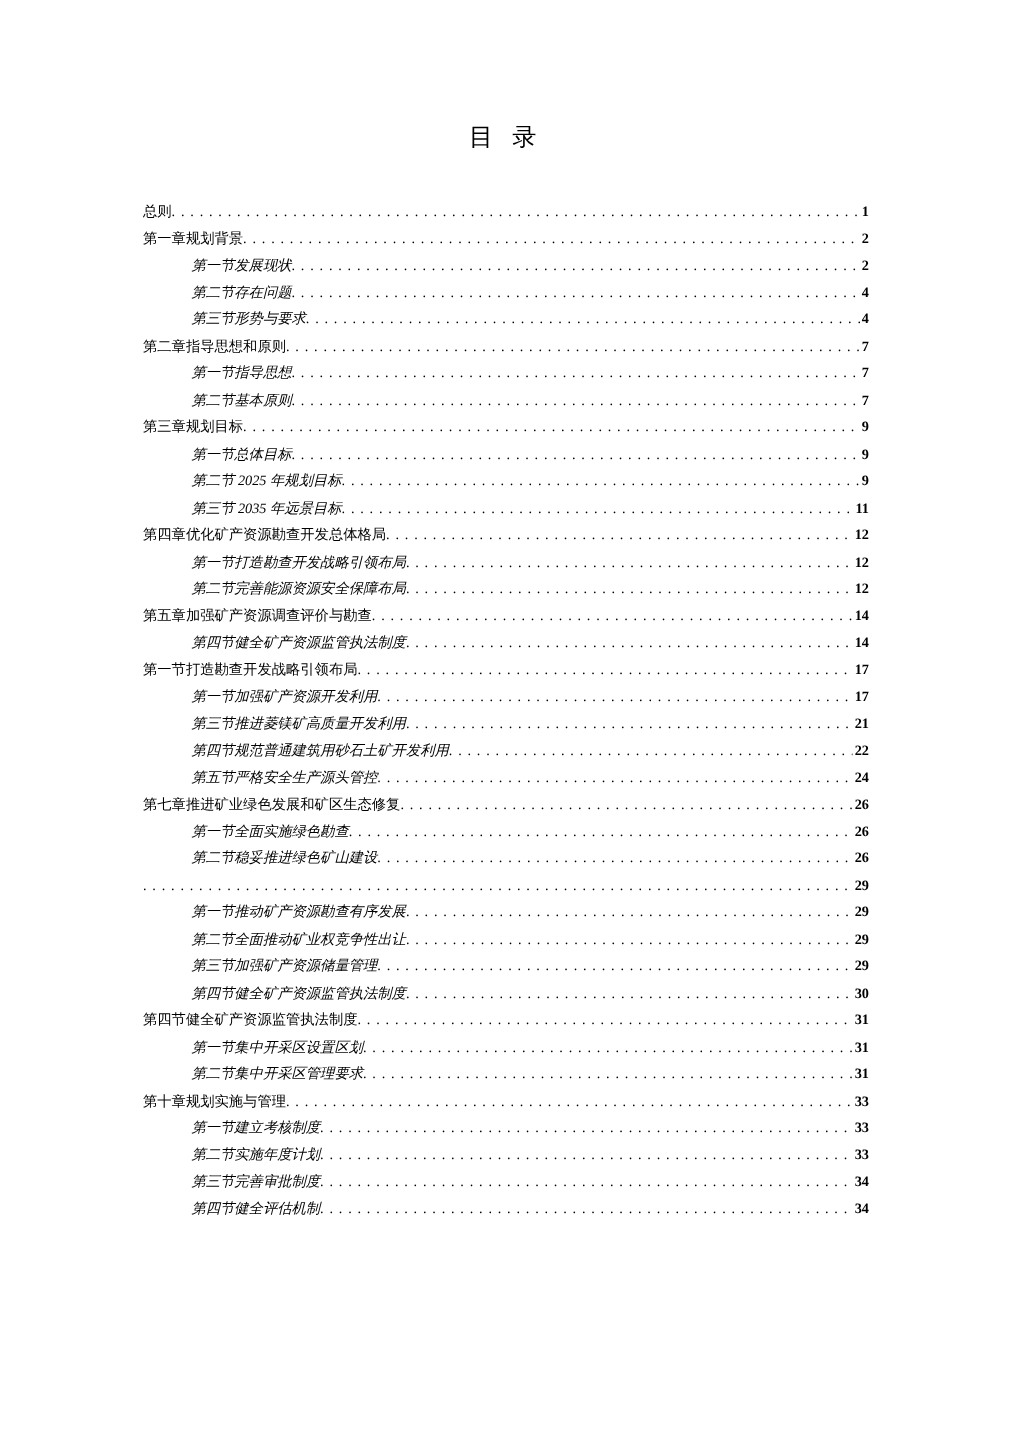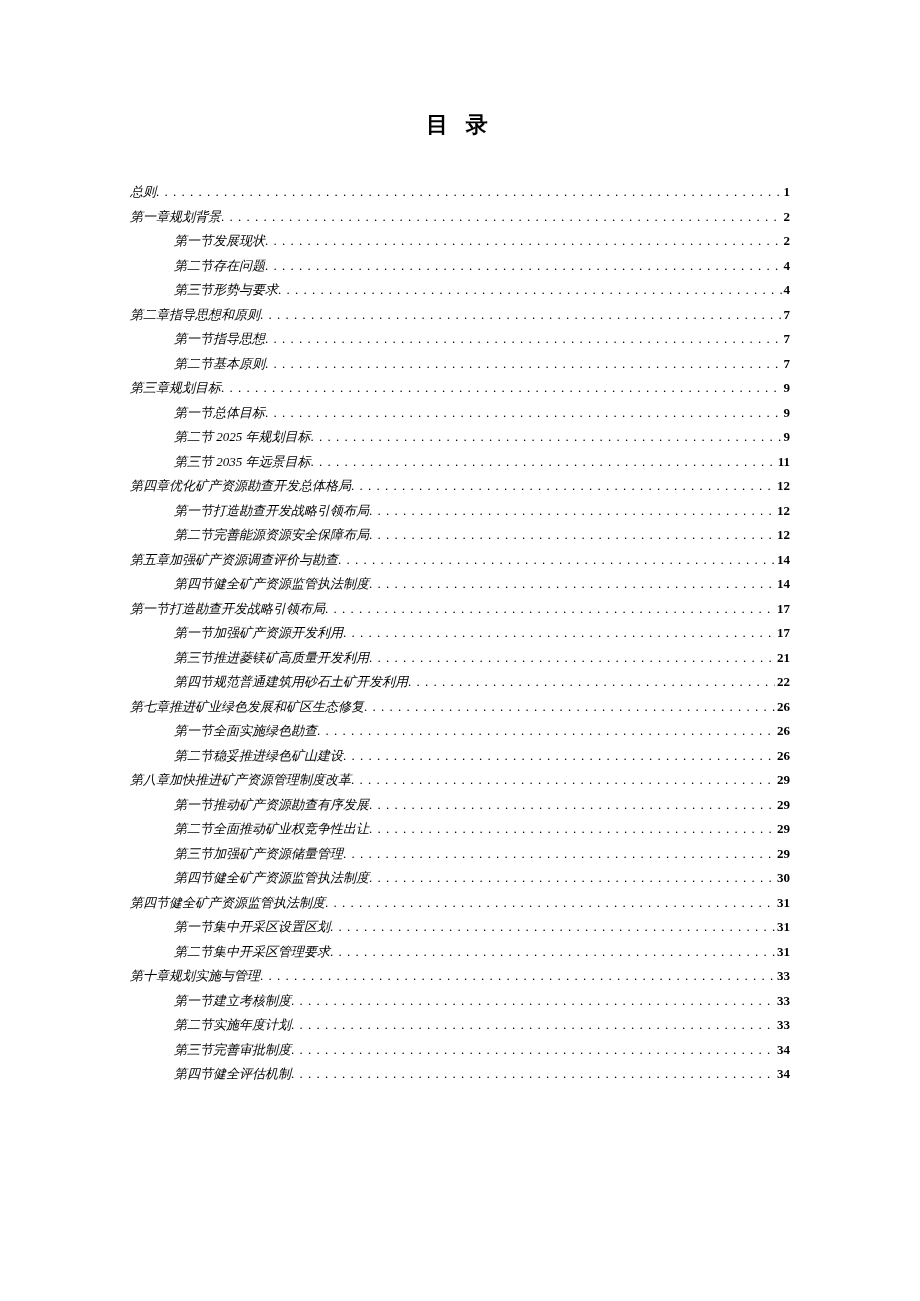--- a/index.html
+++ b/index.html
@@ -9,32 +9,32 @@
       background: #fff;
       font-family: "SimSun", "宋体", serif;
       padding: 110px 130px 80px 130px;
       color: #000;
     }
     .title {
       text-align: center;
       font-size: 22px;
       letter-spacing: 6px;
       margin-bottom: 40px;
-      font-weight: bold;
+      font-weight: normal;
     }
     .toc { font-size: 13px; }
     .toc-row {
       display: flex;
       align-items: baseline;
       line-height: 24.5px;
       white-space: nowrap;
     }
     .toc-row.level-1 { padding-left: 0; }
     .toc-row.level-2 { padding-left: 44px; font-style: italic; text-align: center; }
-    .toc-label { flex-shrink: 0; font-style: italic; }
+    .toc-label { flex-shrink: 0; }
     .toc-dots {
       flex: 1;
       overflow: hidden;
       letter-spacing: 1px;
       font-style: normal;
     }
     .toc-dots::before {
       content: ". . . . . . . . . . . . . . . . . . . . . . . . . . . . . . . . . . . . . . . . . . . . . . . . . . . . . . . . . . . . . . . . . . . . . . . . . . . . . . . . . . . . . . . . . . . . . . . . . . . . . . . . . . . . . . . . . . . . . . . . . . . . . . . . . . . . . . . . . . . . ";
     }
     .toc-page {
@@ -149,37 +149,41 @@
     <div class="toc-row level-2">
       <span class="toc-label">第三节推进菱镁矿高质量开发利用</span>
       <span class="toc-dots"></span>
       <span class="toc-page">21</span>
     </div>
     <div class="toc-row level-2">
       <span class="toc-label">第四节规范普通建筑用砂石土矿开发利用</span>
       <span class="toc-dots"></span>
       <span class="toc-page">22</span>
     </div>
+    <div class="toc-row level-2">
+      <span class="toc-label">第五节严格安全生产源头管控</span>
+      <span class="toc-dots"></span>
+      <span class="toc-page">24</span>
+    </div>
     <div class="toc-row level-1">
       <span class="toc-label">第七章推进矿业绿色发展和矿区生态修复</span>
       <span class="toc-dots"></span>
       <span class="toc-page">26</span>
     </div>
     <div class="toc-row level-2">
       <span class="toc-label">第一节全面实施绿色勘查</span>
       <span class="toc-dots"></span>
       <span class="toc-page">26</span>
     </div>
     <div class="toc-row level-2">
       <span class="toc-label">第二节稳妥推进绿色矿山建设</span>
       <span class="toc-dots"></span>
       <span class="toc-page">26</span>
     </div>
     <div class="toc-row level-1">
-      <span class="toc-label">第八章加快推进矿产资源管理制度改革</span>
       <span class="toc-dots"></span>
       <span class="toc-page">29</span>
     </div>
     <div class="toc-row level-2">
       <span class="toc-label">第一节推动矿产资源勘查有序发展</span>
       <span class="toc-dots"></span>
       <span class="toc-page">29</span>
     </div>
     <div class="toc-row level-2">
       <span class="toc-label">第二节全面推动矿业权竞争性出让</span>

